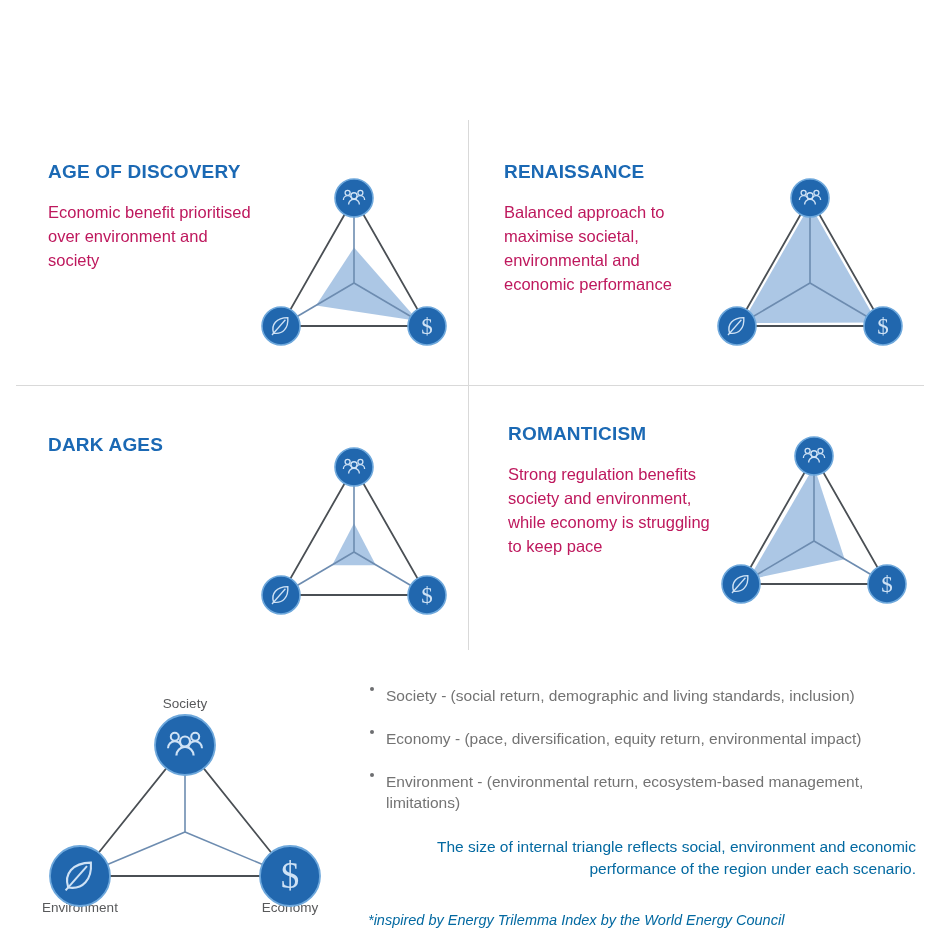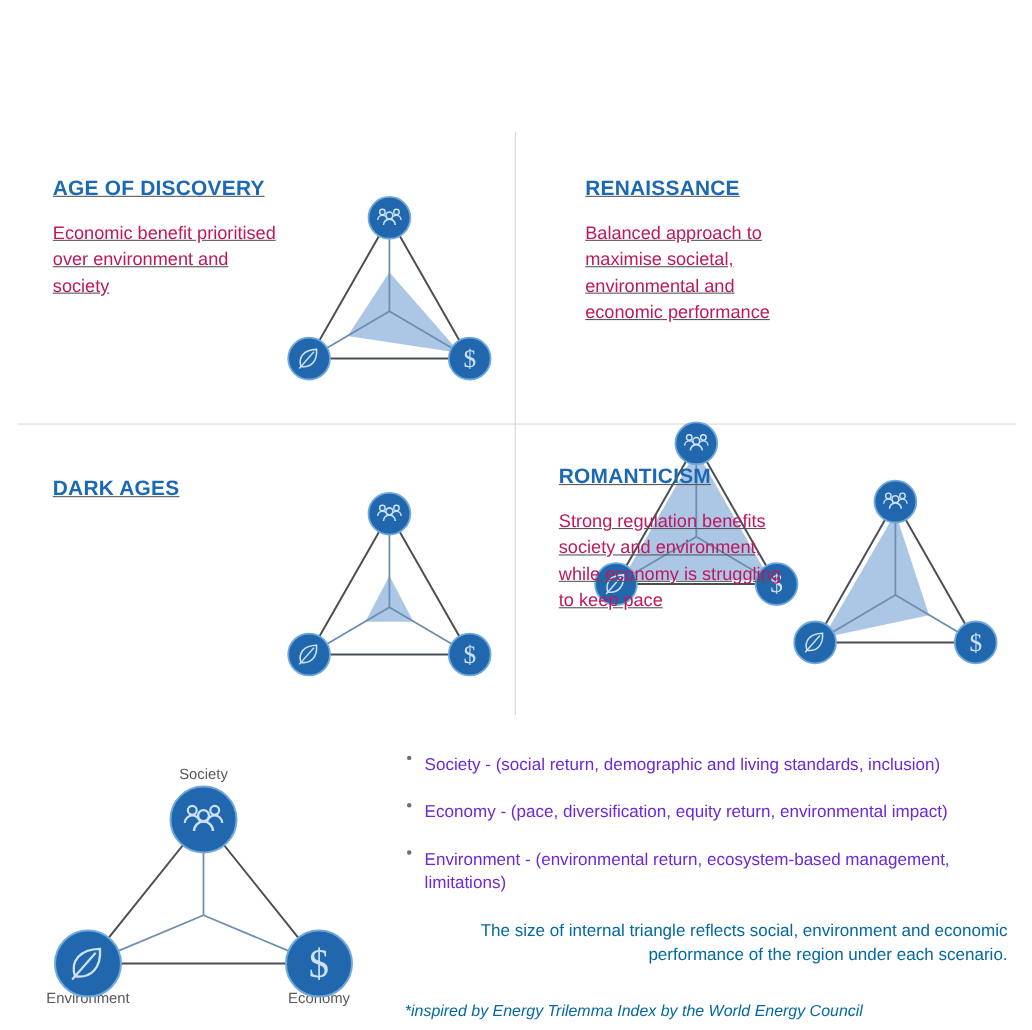--- a/index.html
+++ b/index.html
@@ -42,21 +42,20 @@
   
   .quad {
     position: absolute;
     display: flex;
     flex-direction: row;
     align-items: flex-start;
   }
   .quad-text {
     width: 205px;
     flex: 0 0 205px;
-    text-decoration: underline;
   }
   .quad-title {
     font-size: 19px;
     font-weight: bold;
     color: #1b69b4;
     line-height: 1.22;
     letter-spacing: 0.2px;
     margin: 0 0 18px 0;
   }
   .quad-desc {
@@ -64,21 +63,21 @@
     line-height: 1.45;
     color: #be185d;
     margin: 0;
   }
   .quad-fig {
     flex: 0 0 auto;
     margin-left: 6px;
   }
 
   #quad-discovery { left: 48px;  top: 160px; }
-  #quad-renaissance { left: 532px; top: 160px; flex-direction: column; }
+  #quad-renaissance { left: 504px; top: 160px; }
   #quad-darkages { left: 48px;  top: 433px; }
   #quad-romanticism { left: 508px; top: 422px; }
 
   
   #quad-discovery .quad-fig   { margin-top: 16px; }
   #quad-renaissance .quad-fig { margin-top: 16px; }
   #quad-darkages .quad-fig    { margin-top: 12px; }
   #quad-romanticism .quad-fig { margin-top: 12px; }
 
   
@@ -96,21 +95,21 @@
   .legend-bullets {
     list-style: none;
     margin: 0;
     padding: 0;
   }
   .legend-bullets li {
     position: relative;
     padding-left: 18px;
     font-size: 15.5px;
     line-height: 1.35;
-    color: #6d28d9;
+    color: #737373;
     margin-bottom: 22px;
   }
   .legend-bullets li .bullet-dot {
     position: absolute;
     left: 2px;
     top: 1px;
     width: 4px;
     height: 4px;
     border-radius: 50%;
     background: #6d6e71;

